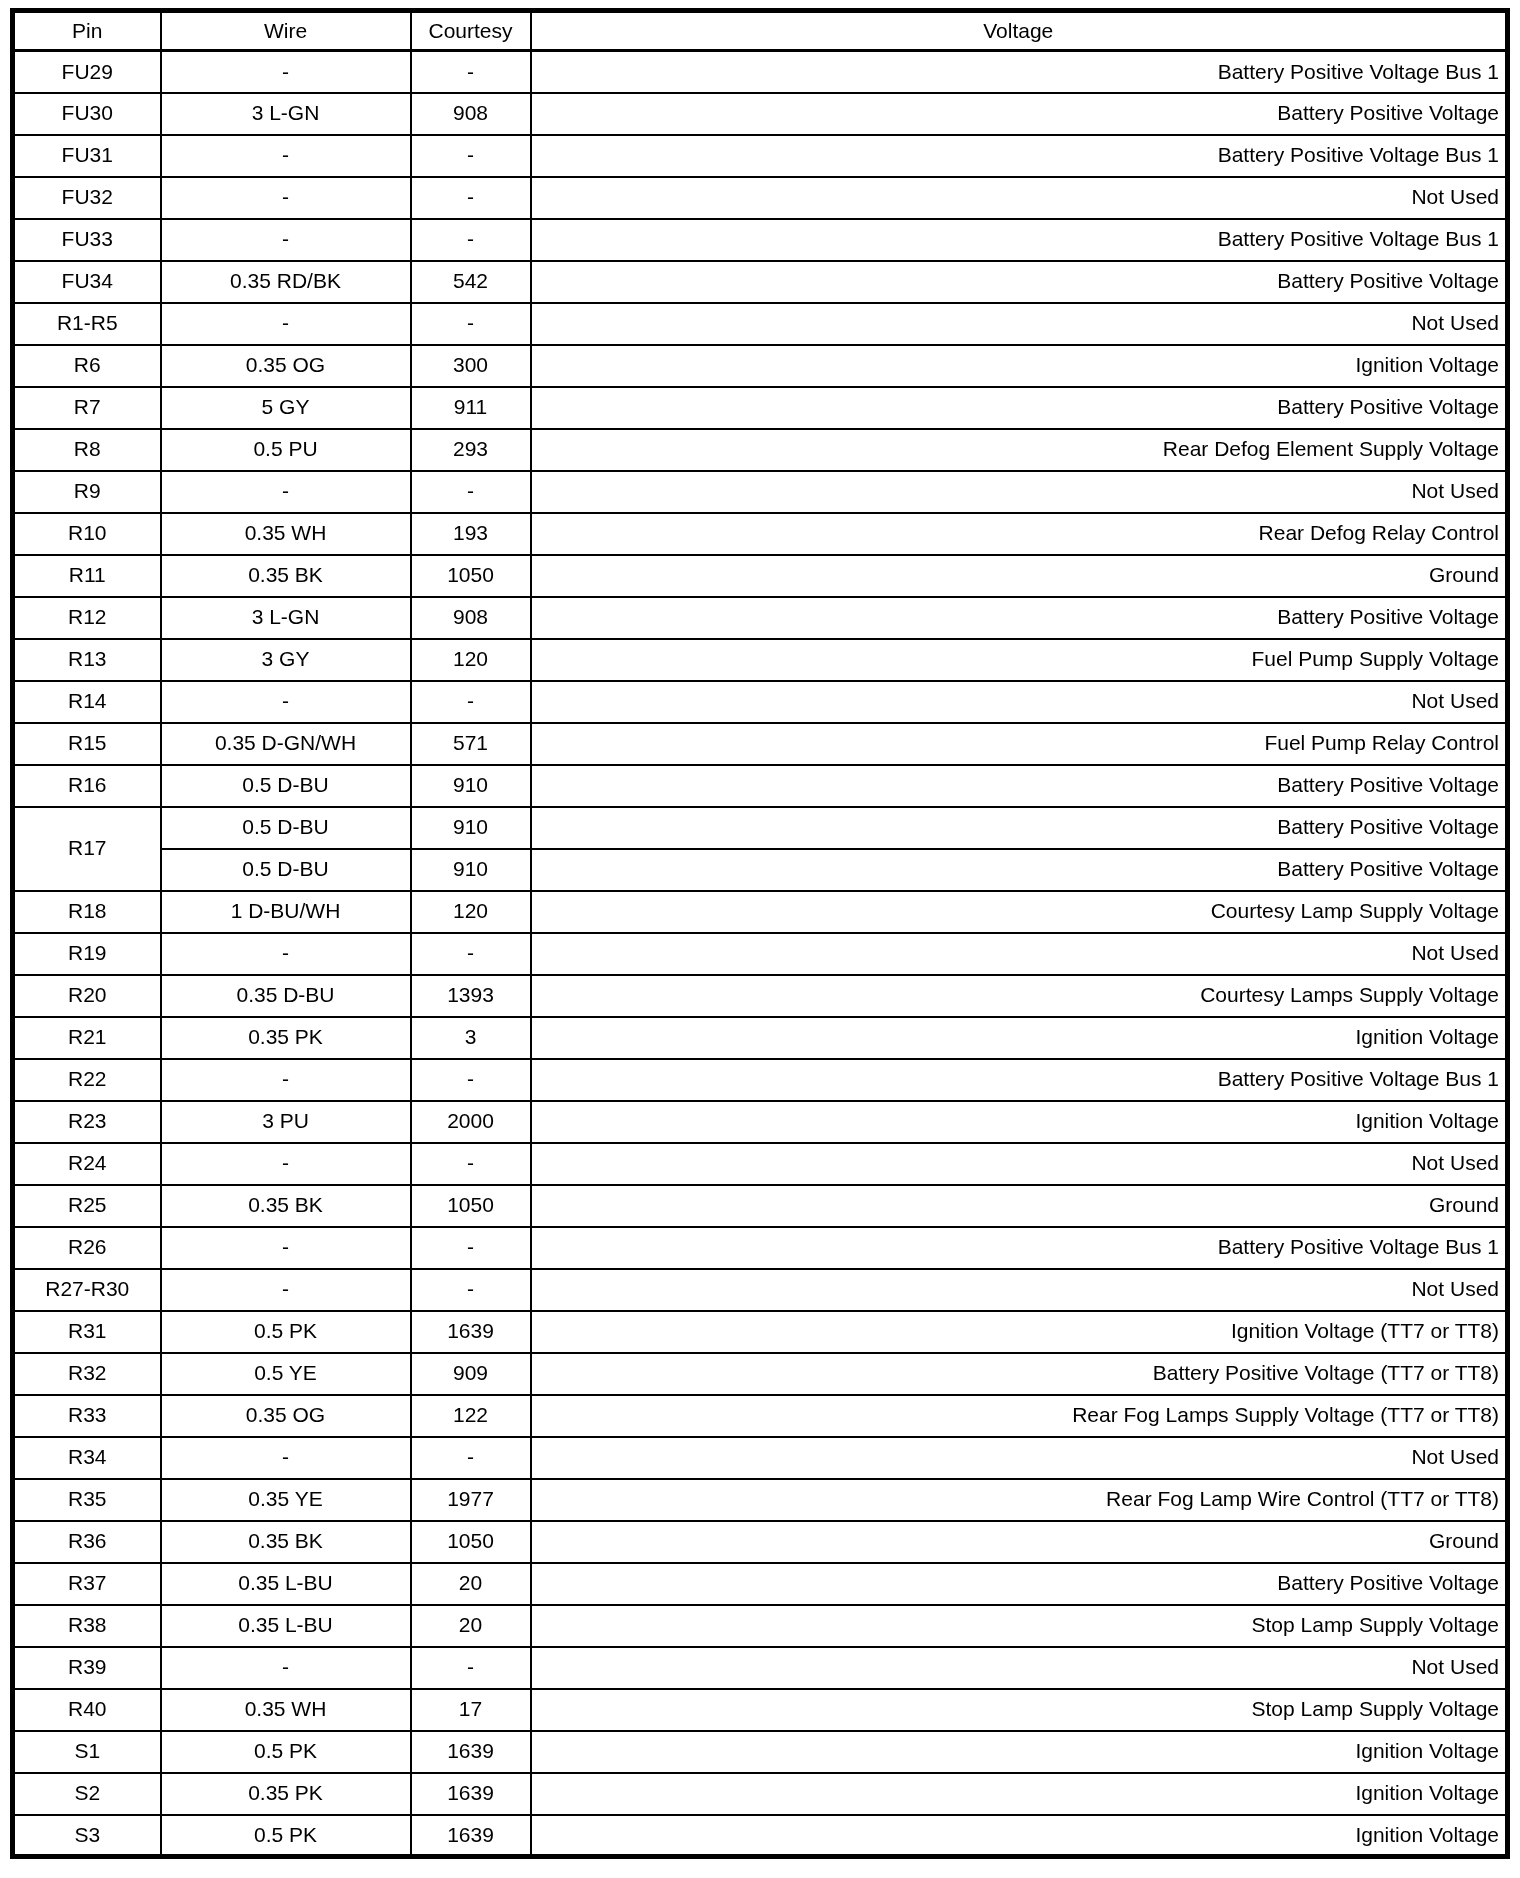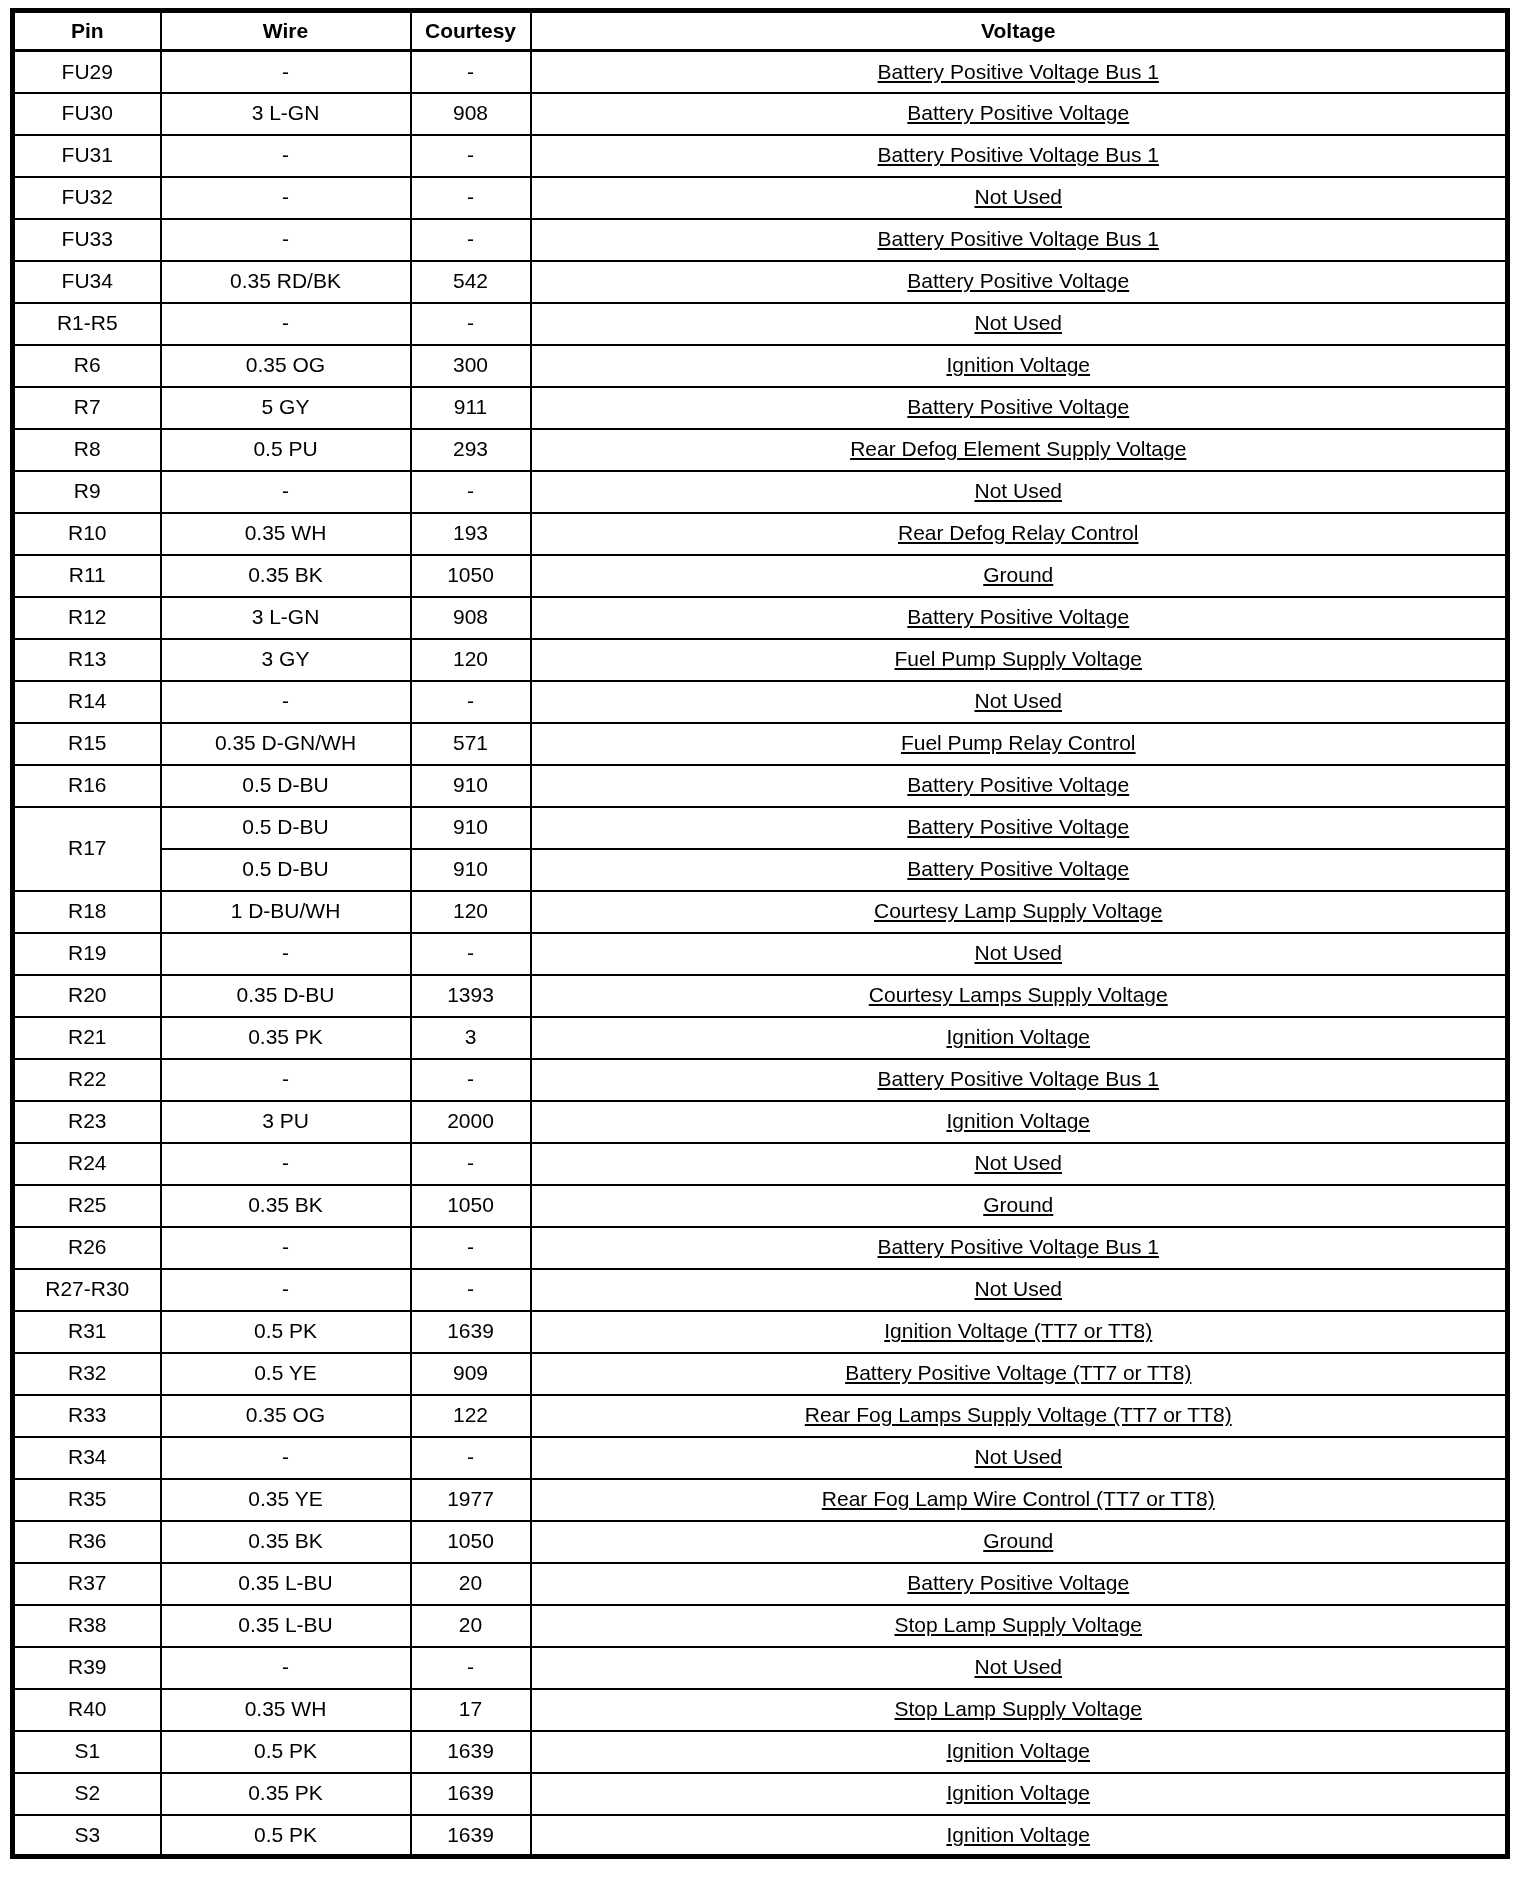--- a/index.html
+++ b/index.html
@@ -31,35 +31,34 @@
     box-sizing: border-box;
     font-size: 21px;
     line-height: 1.15;
     height: 42px;
     padding: 2px 6px;
     overflow: hidden;
     white-space: nowrap;
     vertical-align: middle;
   }
   table.pin-table th {
-    font-weight: bold;
+    font-weight: normal;
     text-align: center;
     height: 40px;
     border-bottom: 3px solid #000000;
   }
   td.c-pin,
   td.c-wire,
   td.c-circuit {
     text-align: center;
   }
   td.c-func {
-    text-align: center;
+    text-align: right;
     padding-left: 9px;
     border-left: 3px solid #000000;
-    text-decoration: underline;
   }
   th.h-func {
     border-left: 3px solid #000000;
   }
   col.col-pin { width: 148px; }
   col.col-wire { width: 250px; }
   col.col-circuit { width: 120px; }
 </style>
 </head>
 <body>

